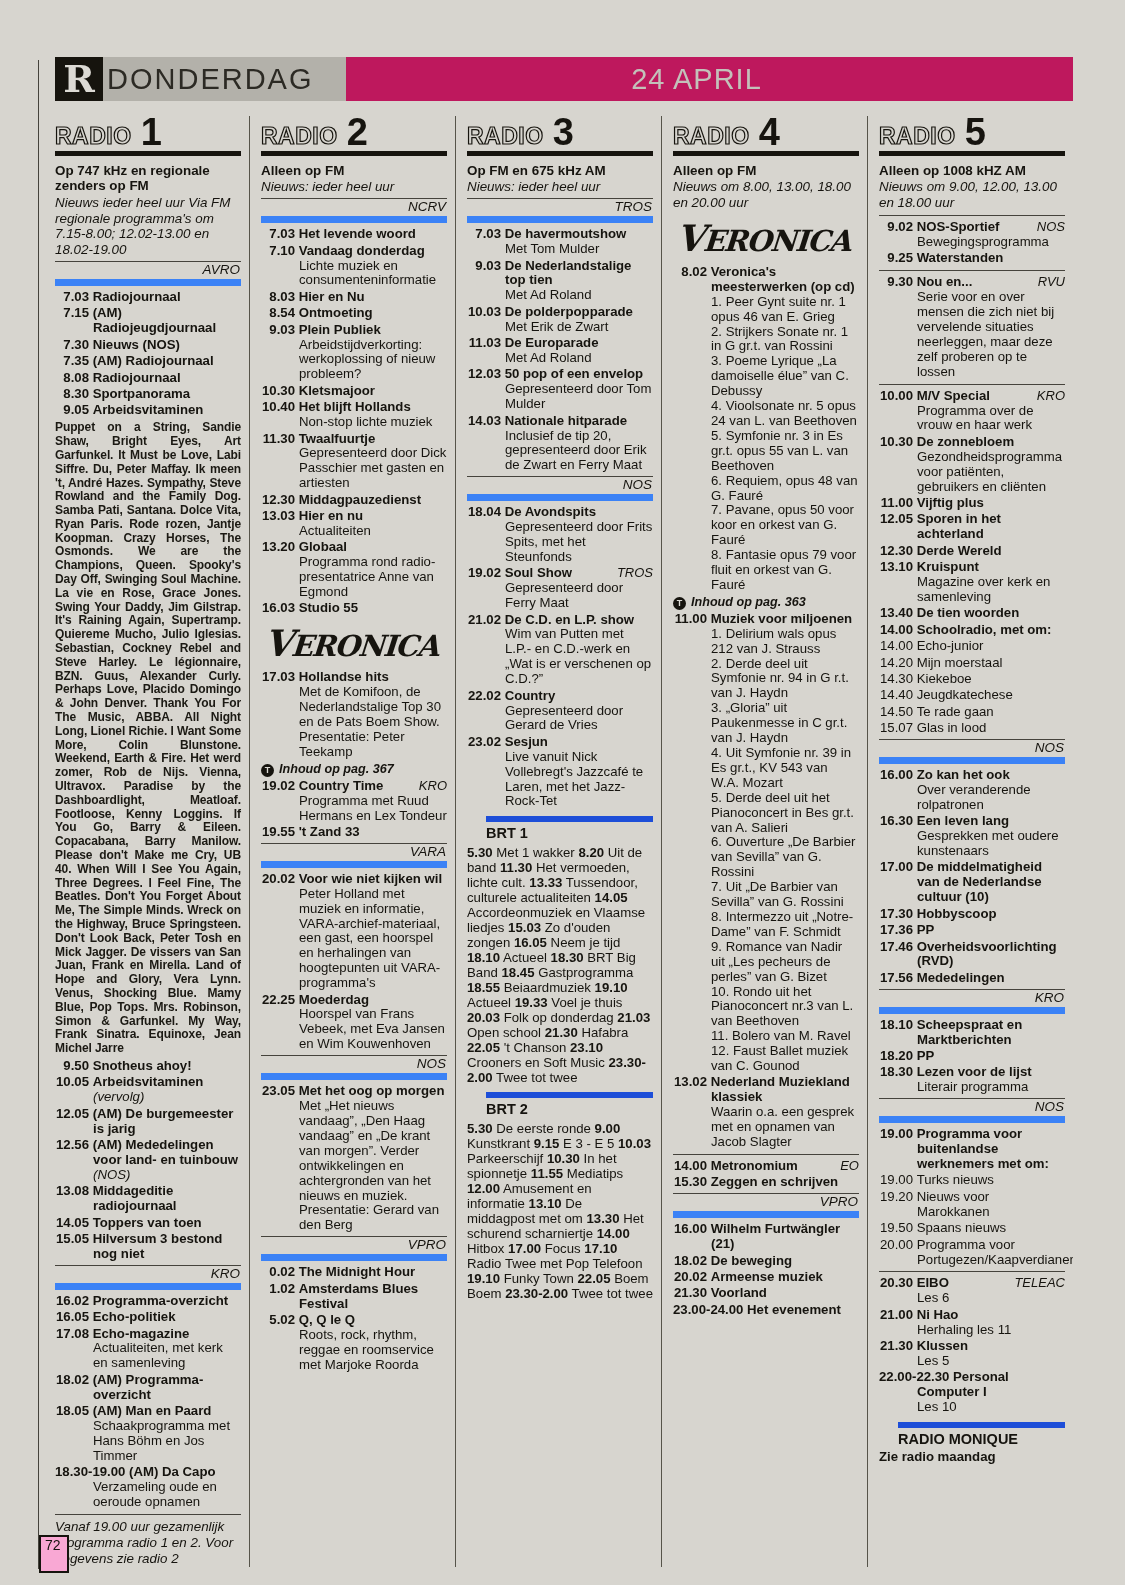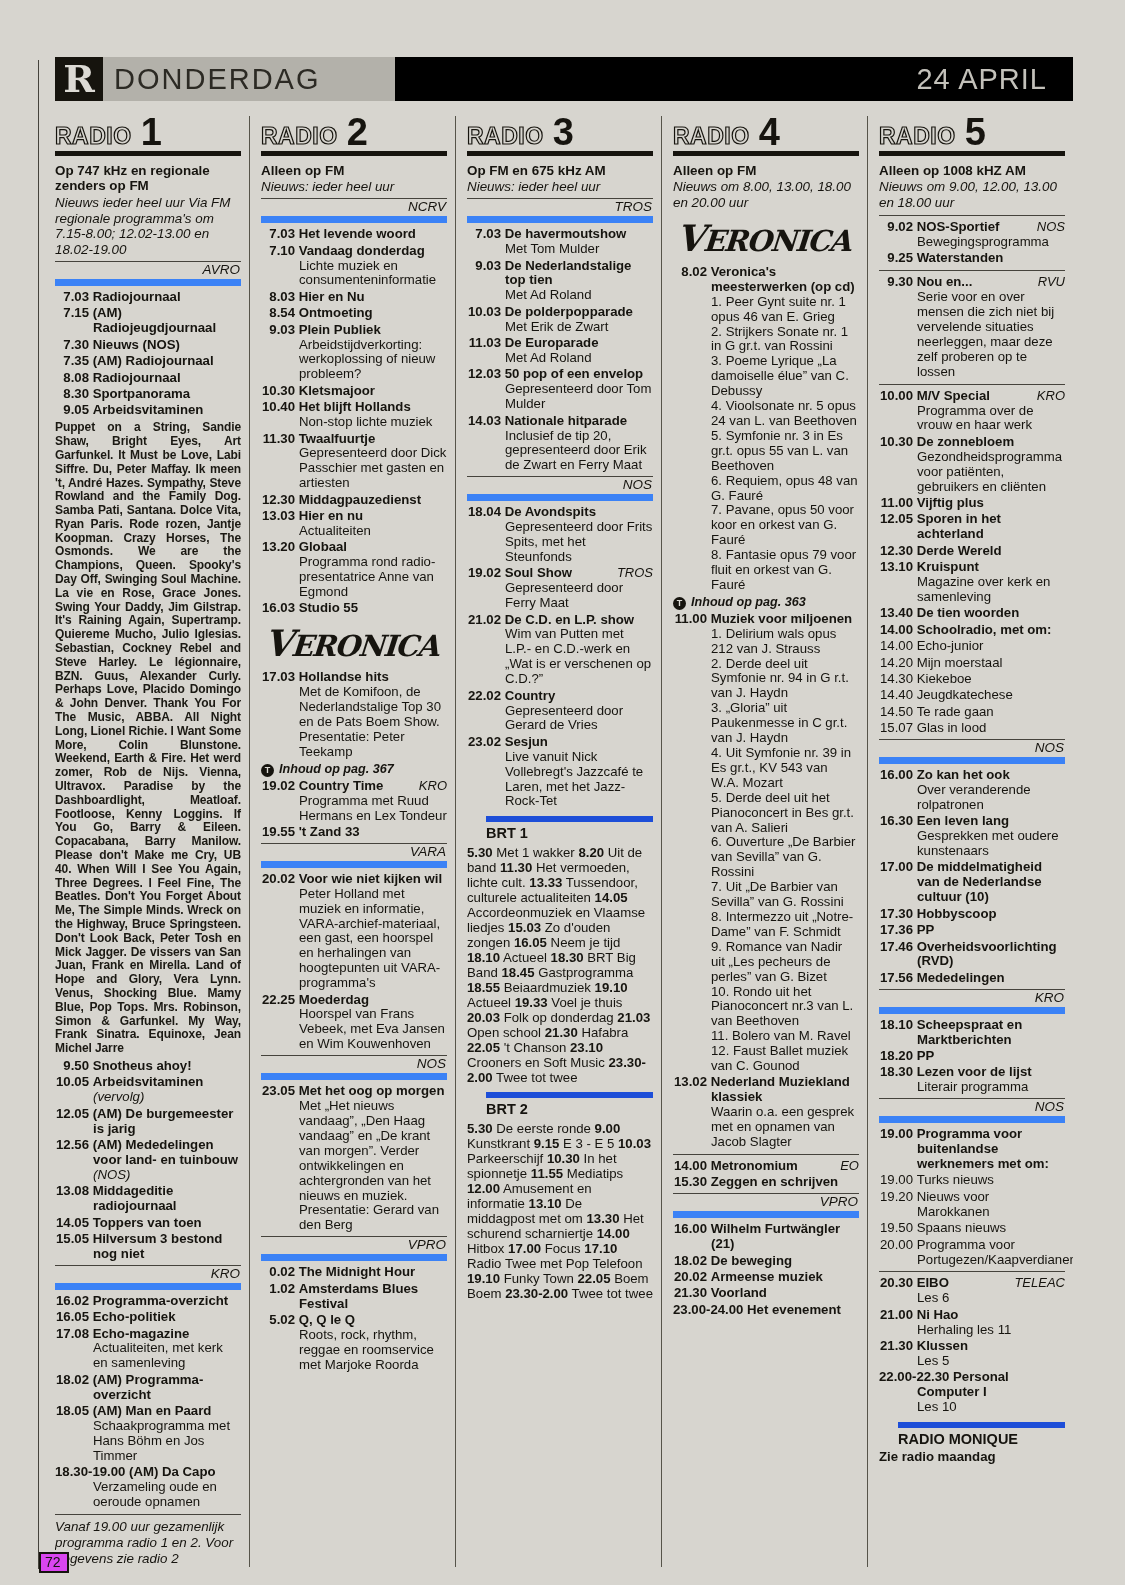--- a/index.html
+++ b/index.html
@@ -1,22 +1,22 @@
 <!DOCTYPE html>
 <html><head>
 <meta charset="utf-8">
 <style>
   *{margin:0;padding:0;box-sizing:border-box;}
   html,body{width:1125px;height:1585px;}
   body{background:#d7d5cf;font-family:"Liberation Sans",sans-serif;color:#16140f;position:relative;overflow:hidden;}
   .left-rule{position:absolute;left:38px;top:60px;bottom:16px;width:1px;background:#45433c;}
   .header{position:absolute;left:55px;right:52px;top:57px;height:44px;display:flex;}
   .r-logo{width:48px;background:#16140e;color:#dcdad4;font-family:"DejaVu Serif",serif;font-weight:bold;font-size:38px;line-height:1;display:flex;align-items:center;justify-content:center;}
-  .day-strip{width:292px;background:#b3b1aa;color:#2c2a24;display:flex;align-items:center;padding-left:11px;font-size:29px;letter-spacing:2px;}
-  .black-bar{flex:1;background:#000000;display:flex;align-items:center;justify-content:flex-end;padding-right:26px;}
+  .day-strip{width:243px;background:#b3b1aa;color:#2c2a24;display:flex;align-items:center;padding-left:4px;font-size:29px;letter-spacing:2px;}
+  .black-bar{flex:1;background:#be185d;display:flex;align-items:center;justify-content:center;padding-right:26px;}
   .black-bar span{color:#c3c1ba;font-size:29px;letter-spacing:1px;}
   .columns{position:absolute;left:55px;right:52px;top:116px;bottom:18px;display:flex;}
   .col{flex:1;min-width:0;padding:0 8px 0 11px;overflow:hidden;}
   .col:first-child{padding-left:0;}
   .col+.col{border-left:1px solid #56544a;}
   .col-head{display:flex;align-items:flex-end;gap:9px;border-bottom:5px solid #16140e;padding-bottom:3px;margin-bottom:7px;height:40px;}
   .radio-word{font-size:23px;font-weight:bold;letter-spacing:.5px;color:transparent;-webkit-text-stroke:1.2px #16140e;line-height:1;}
   .radio-num{font-size:38px;font-weight:bold;line-height:.78;}
   .freq{font-weight:bold;font-size:13.4px;line-height:1.15;margin:2px 0 1px;}
   .note{font-style:italic;font-size:13.4px;line-height:1.18;margin:0 0 2px;}
@@ -33,21 +33,21 @@
   .tiny{font-size:12px;font-weight:bold;line-height:1.15;text-align:justify;letter-spacing:-.1px;margin:3px 0;color:#1b1913;}
   .bighead{font-weight:bold;font-size:14.5px;border-top:6px solid #1d4ed8;margin-top:7px;padding-top:3px;line-height:1.2;margin-left:19px;}
   .plainb{font-weight:bold;font-size:13.2px;line-height:1.2;margin-top:1px;}
   .run{font-size:13.2px;line-height:1.14;margin:2px 0;}
   .veronica{margin:8px 0 6px;text-align:center;}
   .vtext{display:block;font-family:"DejaVu Serif",serif;font-style:italic;font-weight:bold;font-size:29px;letter-spacing:-1.5px;transform:skewX(-7deg);line-height:1.1;}
   .vtext::first-letter{font-size:1.25em;}
   .pagref{display:flex;align-items:flex-start;gap:5px;margin:2px 0;}
   .tcircle{flex:none;width:13px;height:13px;border-radius:50%;background:#16140e;color:#dcdad4;font-size:9px;font-weight:bold;display:flex;align-items:center;justify-content:center;margin-top:2px;font-style:normal;}
   .pagref-text{font-size:12.6px;font-weight:bold;font-style:italic;line-height:1.15;}
-  .pagenum{position:absolute;left:39px;bottom:12px;border:2px solid #16140e;padding:0 6px 1px 4px;font-size:14px;background:#d946ef;}
+  .pagenum{position:absolute;left:39px;bottom:12px;border:2px solid #16140e;padding:0 6px 18px 4px;font-size:14px;background:#f9a8d4;}
 </style>
 </head>
 <body>
 
 <div class="page">
   <div class="left-rule"></div>
   <div class="header">
     <div class="r-logo">R</div>
     <div class="day-strip">DONDERDAG</div>
     <div class="black-bar">

